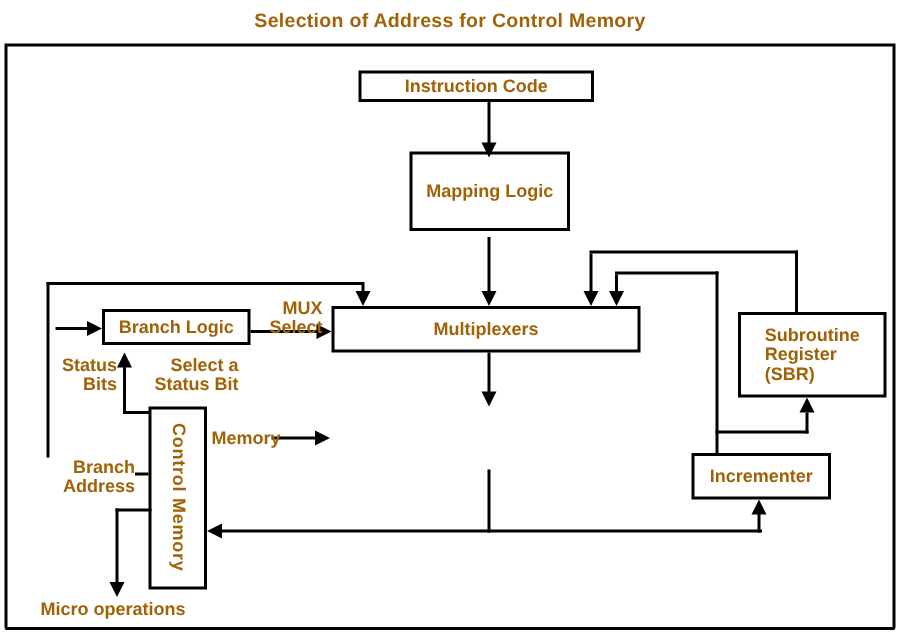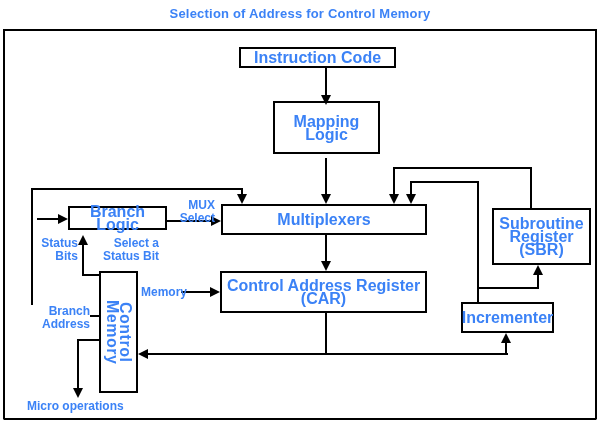--- a/index.html
+++ b/index.html
@@ -1,43 +1,41 @@
 <!DOCTYPE html>
 <html><head>
 <meta charset="utf-8">
 <style>
   * { margin:0; padding:0; box-sizing:border-box; }
   html,body { background:#fff; }
   body { font-family:"Liberation Sans", sans-serif; }
-  .stage { position:relative; width:600px; height:425px; background:#fff; color:#3b82f6; font-weight:bold; overflow:hidden;border-radius:15px; }
+  .stage { position:relative; width:600px; height:425px; background:#fff; color:#a16207; font-weight:bold; overflow:hidden;border-radius:15px; }
   .title { position:absolute; left:0; top:6px; width:100%; text-align:center; font-size:13px; letter-spacing:0.2px; }
   .frame { position:absolute; left:3px; top:29px; width:594px; height:391px; border:2px solid #000; background:#fff; }
-  .box { position:absolute; border:2px solid #000; background:#fff; display:flex; align-items:center; justify-content:center; text-align:center; font-size:16px; line-height:13px; white-space:pre-line; }
+  .box { position:absolute; border:2px solid #000; background:#fff; display:flex; align-items:center; justify-content:center; font-size:12px; line-height:13px; white-space:pre-line; }
   .vtext { writing-mode:vertical-rl; text-orientation:mixed; letter-spacing:0.5px; }
   .line { position:absolute; background:#000; }
   .lbl { position:absolute; font-size:12px; line-height:13px; white-space:pre-line; text-align:right; }
   .arr { position:absolute; width:0; height:0; }
   .arr.down  { border-left:5px solid transparent; border-right:5px solid transparent; border-top:10px solid #000; }
   .arr.up    { border-left:5px solid transparent; border-right:5px solid transparent; border-bottom:10px solid #000; }
   .arr.right { border-top:5px solid transparent; border-bottom:5px solid transparent; border-left:10px solid #000; }
   .arr.left  { border-top:5px solid transparent; border-bottom:5px solid transparent; border-right:10px solid #000; }
 </style>
 </head>
 <body>
 
 <div class="stage">
 
   <div class="title">Selection of Address for Control Memory</div>
   <div class="frame"></div>
 
   <div class="box" style="left:239px;top:47px;width:157px;height:21px;">Instruction Code</div>
   <div class="box" style="left:273px;top:101px;width:107px;height:53px;">Mapping Logic</div>
   <div class="box" style="left:221px;top:204px;width:206px;height:31px;">Multiplexers</div>
-  <div class="box" style="left:220px;top:271px;width:207px;height:42px;">Control Address Register
-(CAR)</div>
   <div class="box" style="left:68px;top:206px;width:99px;height:24px;">Branch Logic</div>
   <div class="box" style="left:492px;top:208px;width:99px;height:57px;">Subroutine
 Register
 (SBR)</div>
   <div class="box" style="left:461px;top:302px;width:93px;height:31px;">Incrementer</div>
   <div class="box vtext" style="left:99px;top:271px;width:39px;height:122px;">Control Memory</div>
 
   <div class="line" style="left:325px;top:68px;width:2px;height:28px;"></div>
   <div class="arr down" style="left:321px;top:95px;"></div>
 

